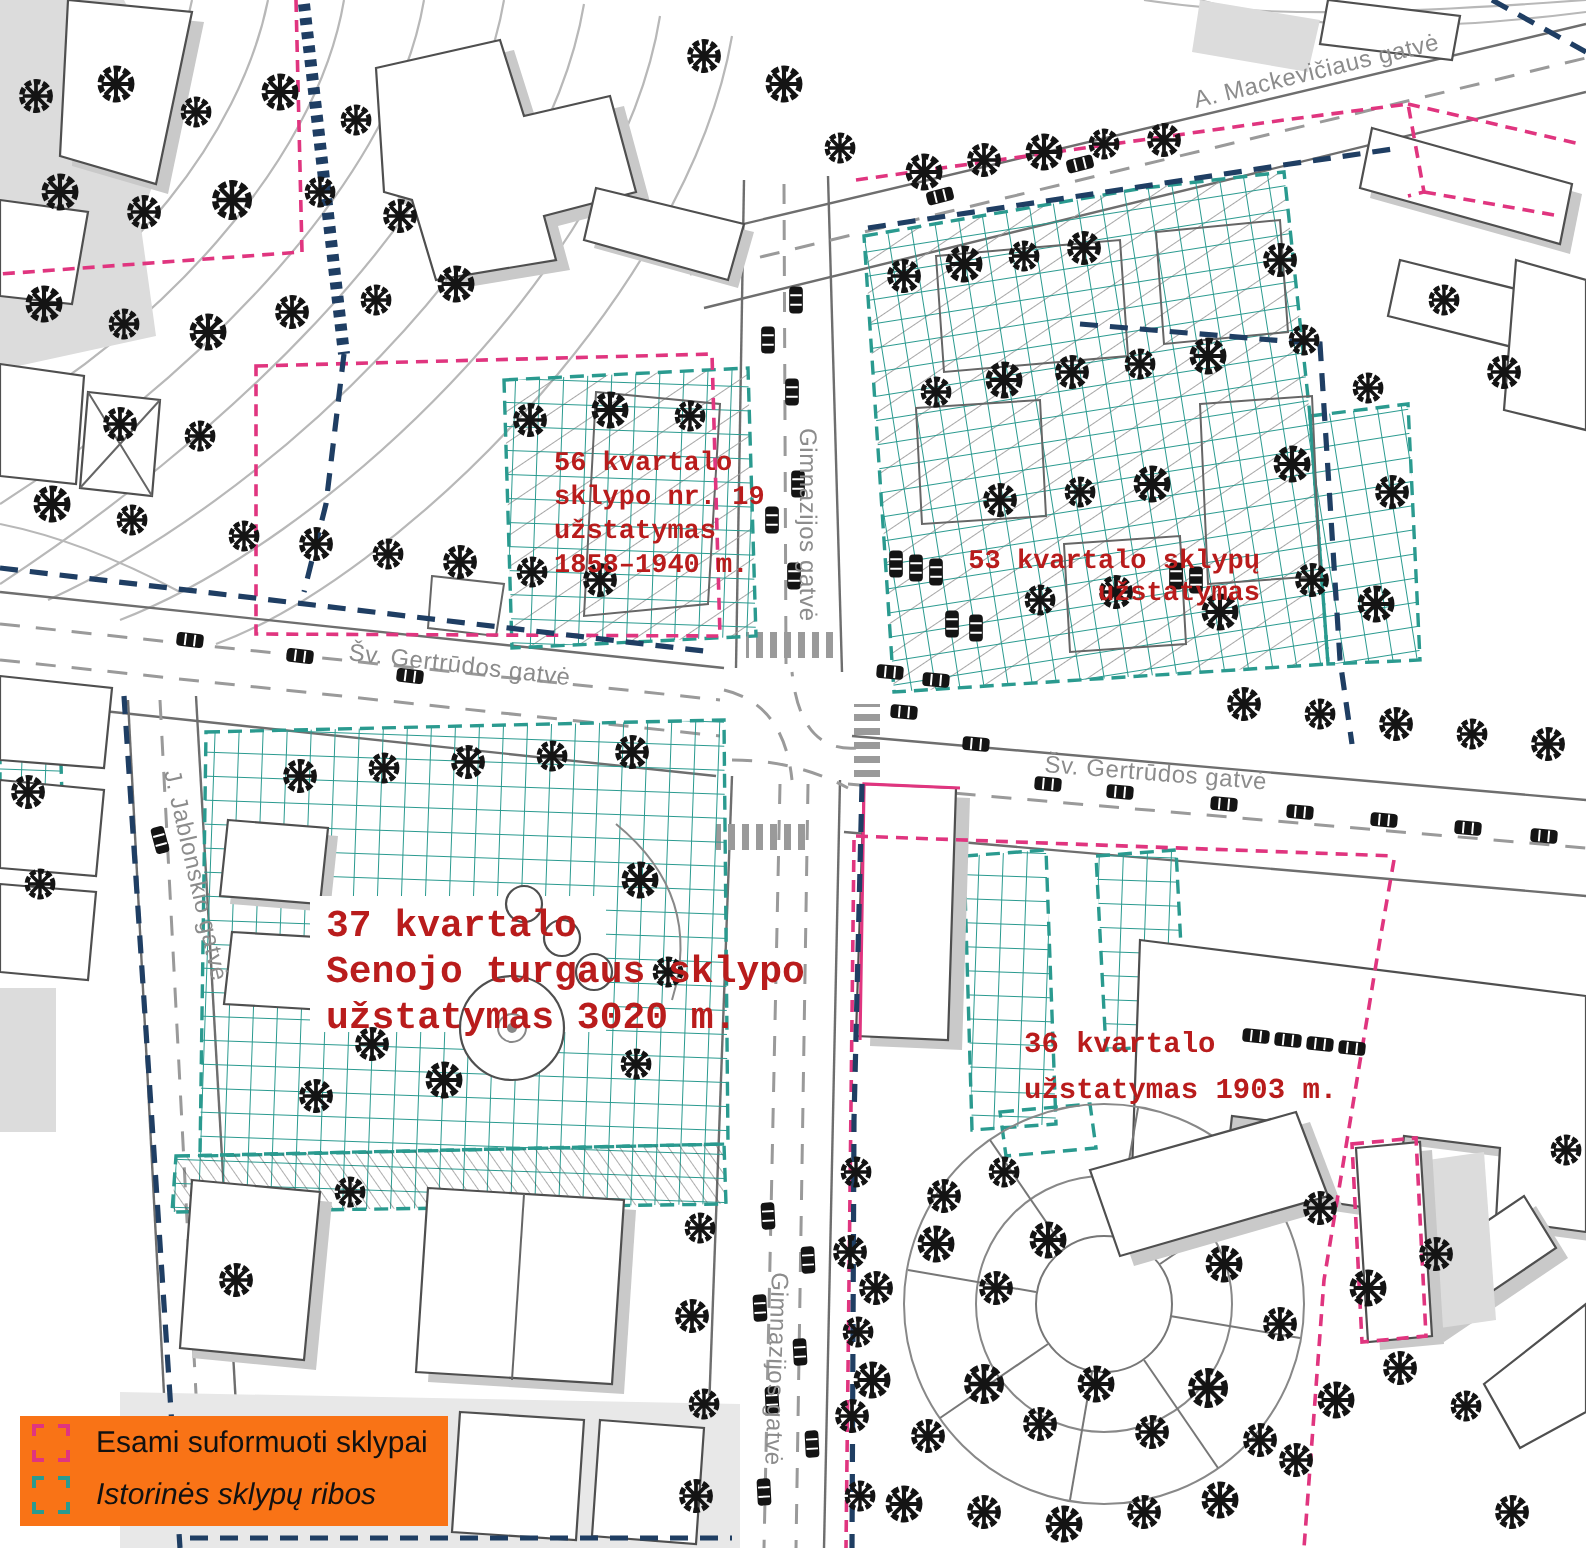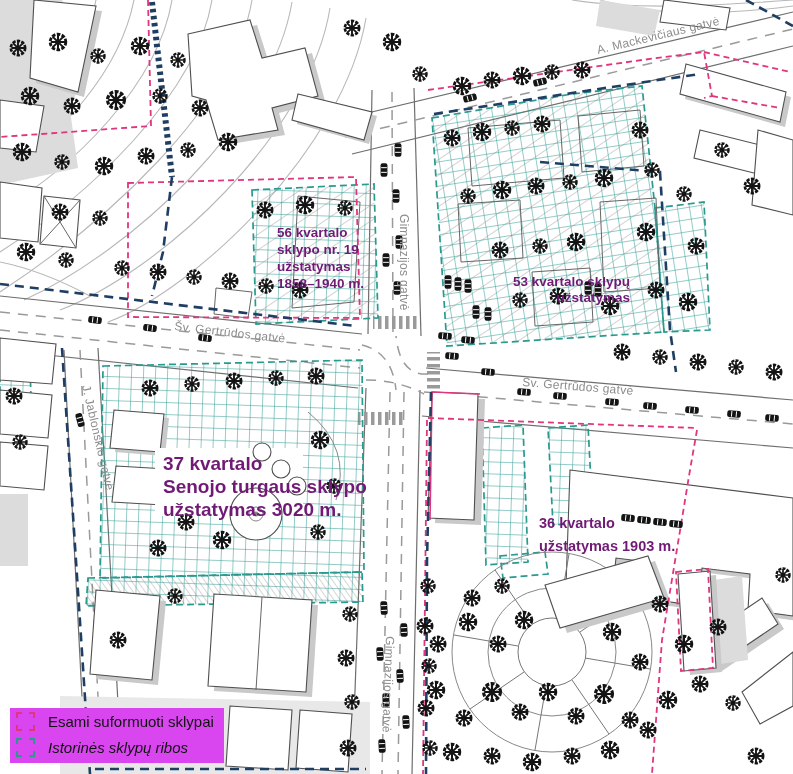--- a/index.html
+++ b/index.html
@@ -13,27 +13,27 @@
   .bld{fill:#ffffff;stroke:#4f4f4f;stroke-width:1.1;}
   .bldgray{fill:#dcdcdc;stroke:none;}
   .bldline{fill:none;stroke:#666;stroke-width:1;}
   .tealborder{fill:none;stroke:#2a9a8f;stroke-width:1.7;stroke-dasharray:7 4;}
   .pink{fill:none;stroke:#e0357f;stroke-width:1.8;stroke-dasharray:6 4;}
   .pinksolid{fill:none;stroke:#e0357f;stroke-width:1.6;}
   .navy{fill:none;stroke:#1f3e63;stroke-width:2.6;stroke-dasharray:9 6;}
   .ladder{fill:none;stroke:#1f3e63;stroke-width:6;stroke-dasharray:3.5 3.5;}
   .parkline{fill:none;stroke:#888;stroke-width:1;}
   .streetname{fill:#8c8c8c;font-size:12px;letter-spacing:.3px;font-family:"Liberation Sans",sans-serif;}
-  .anno{position:absolute;color:#701a75;font-weight:bold;white-space:nowrap;}
+  .anno{position:absolute;color:#b91c1c;font-weight:bold;white-space:nowrap;font-family:Liberation Mono, monospace;}
   .anno div{pointer-events:none;}
   #lbl56{left:277px;top:224px;font-size:13.5px;line-height:17px;}
   #lbl53{left:470px;top:274px;width:160px;text-align:right;font-size:13.5px;line-height:16px;}
   #lbl37{left:163px;top:452px;font-size:19px;line-height:23px;}
-  #lbl36{left:539px;top:512px;font-size:14.5px;line-height:23px;}
-  #legend{position:absolute;left:10px;top:708px;background:#d946ef;padding:4px 10px 6px 6px;}
+  #lbl36{left:512px;top:512px;font-size:14.5px;line-height:23px;}
+  #legend{position:absolute;left:10px;top:708px;background:#f97316;padding:4px 10px 6px 6px;}
   .legrow{display:flex;align-items:center;margin-bottom:7px;}
   .legrow:last-child{margin-bottom:0;font-style:italic;}
   .swatch{width:15px;height:15px;border:2.2px dashed #e0357f;margin-right:13px;flex:0 0 auto;}
   .swatch.teal{border-color:#2a9a8f;}
   .leglabel{font-size:15px;color:#111;}
 </style>
 </head>
 <body>
 
 <div id="stage">

